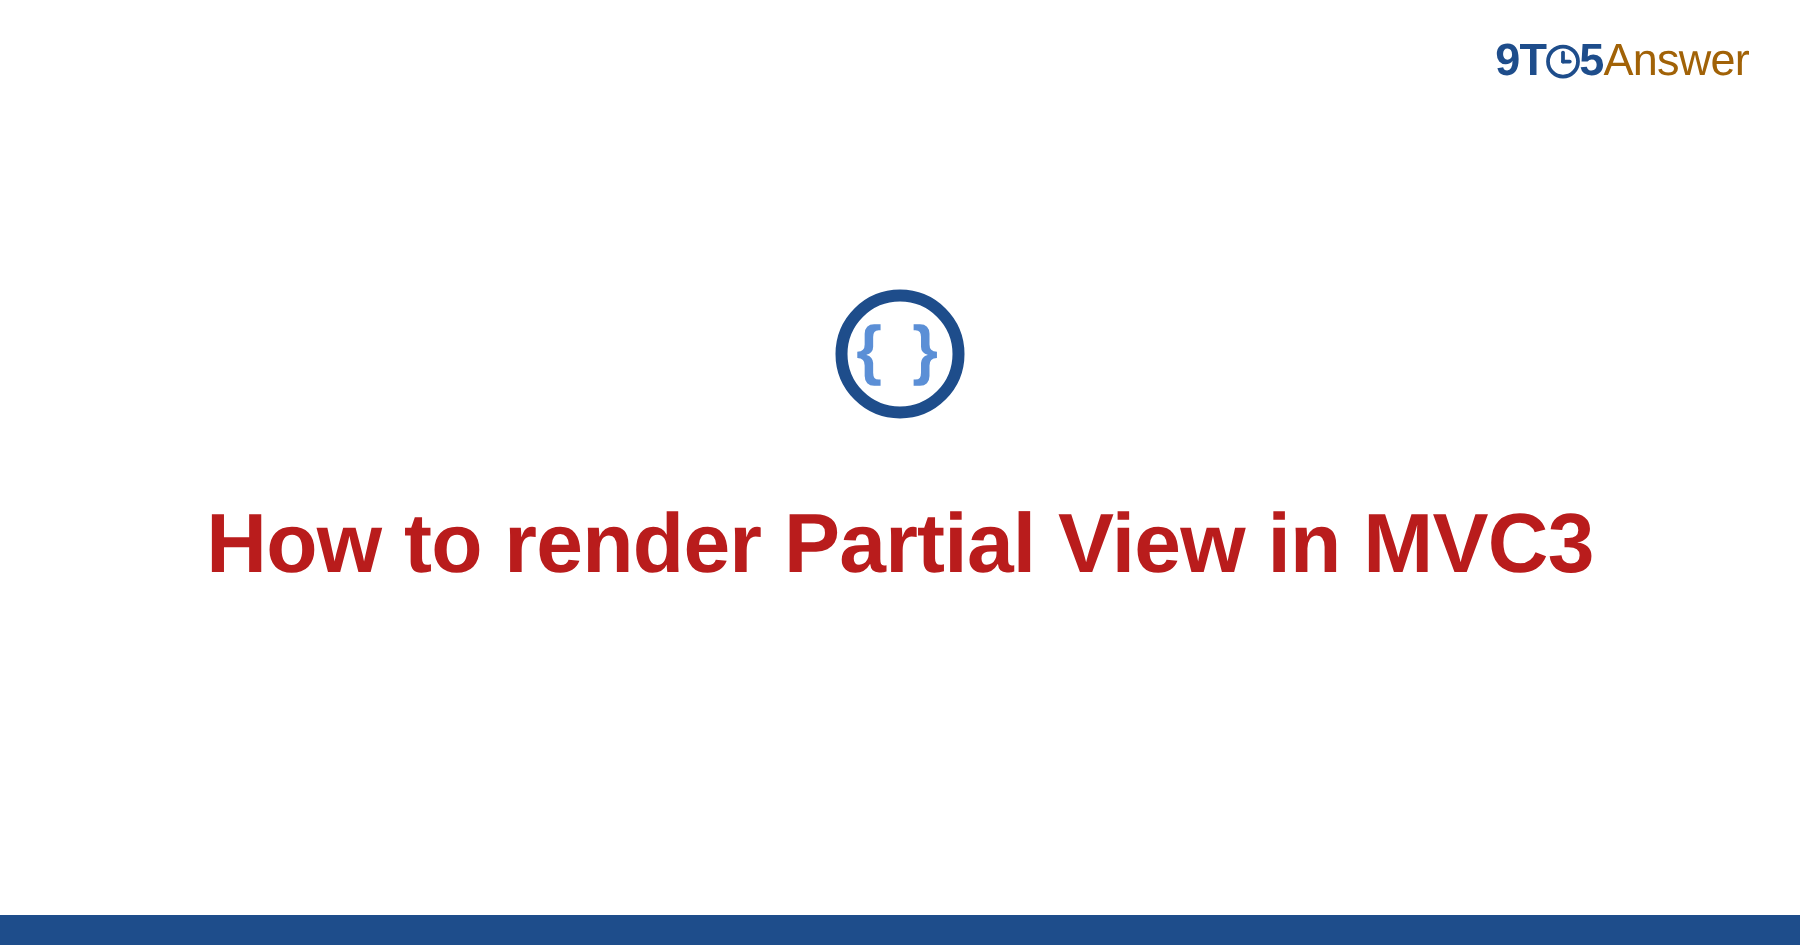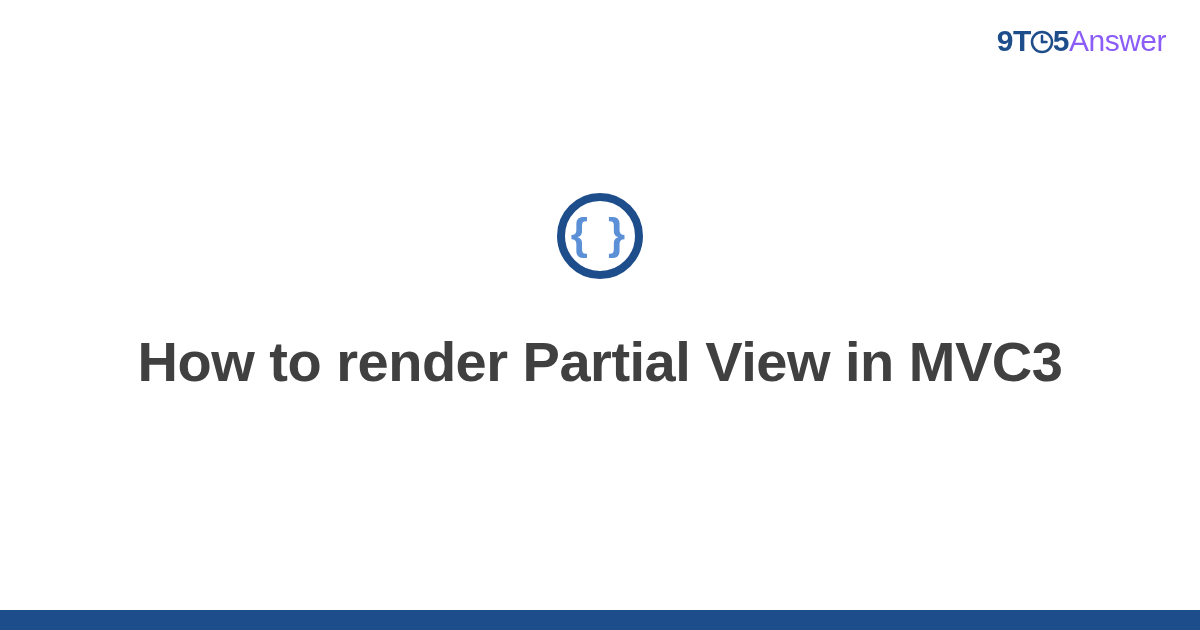--- a/index.html
+++ b/index.html
@@ -36,21 +36,21 @@
       vertical-align: baseline;
       position: relative;
       top: 3px;
       margin: 0 -1px;
     }
     .logo .five {
       color: #1e4d8b;
       font-weight: 700;
     }
     .logo .answer {
-      color: #8b5cf6;
+      color: #a16207;
       font-weight: 500;
     }
     .content {
       position: absolute;
       top: 0;
       left: 0;
       width: 1200px;
       height: 610px;
       display: flex;
       flex-direction: column;
@@ -74,21 +74,21 @@
       color: #5b8fd6;
       letter-spacing: 4px;
       font-family: Arial, sans-serif;
       line-height: 1;
       position: relative;
       top: -2px;
     }
     .title {
       font-size: 56px;
       font-weight: 700;
-      color: #404040;
+      color: #b91c1c;
       text-align: center;
       line-height: 1.25;
       max-width: 960px;
       letter-spacing: -0.5px;
     }
     .footer-bar {
       position: absolute;
       bottom: 0;
       left: 0;
       width: 1200px;

